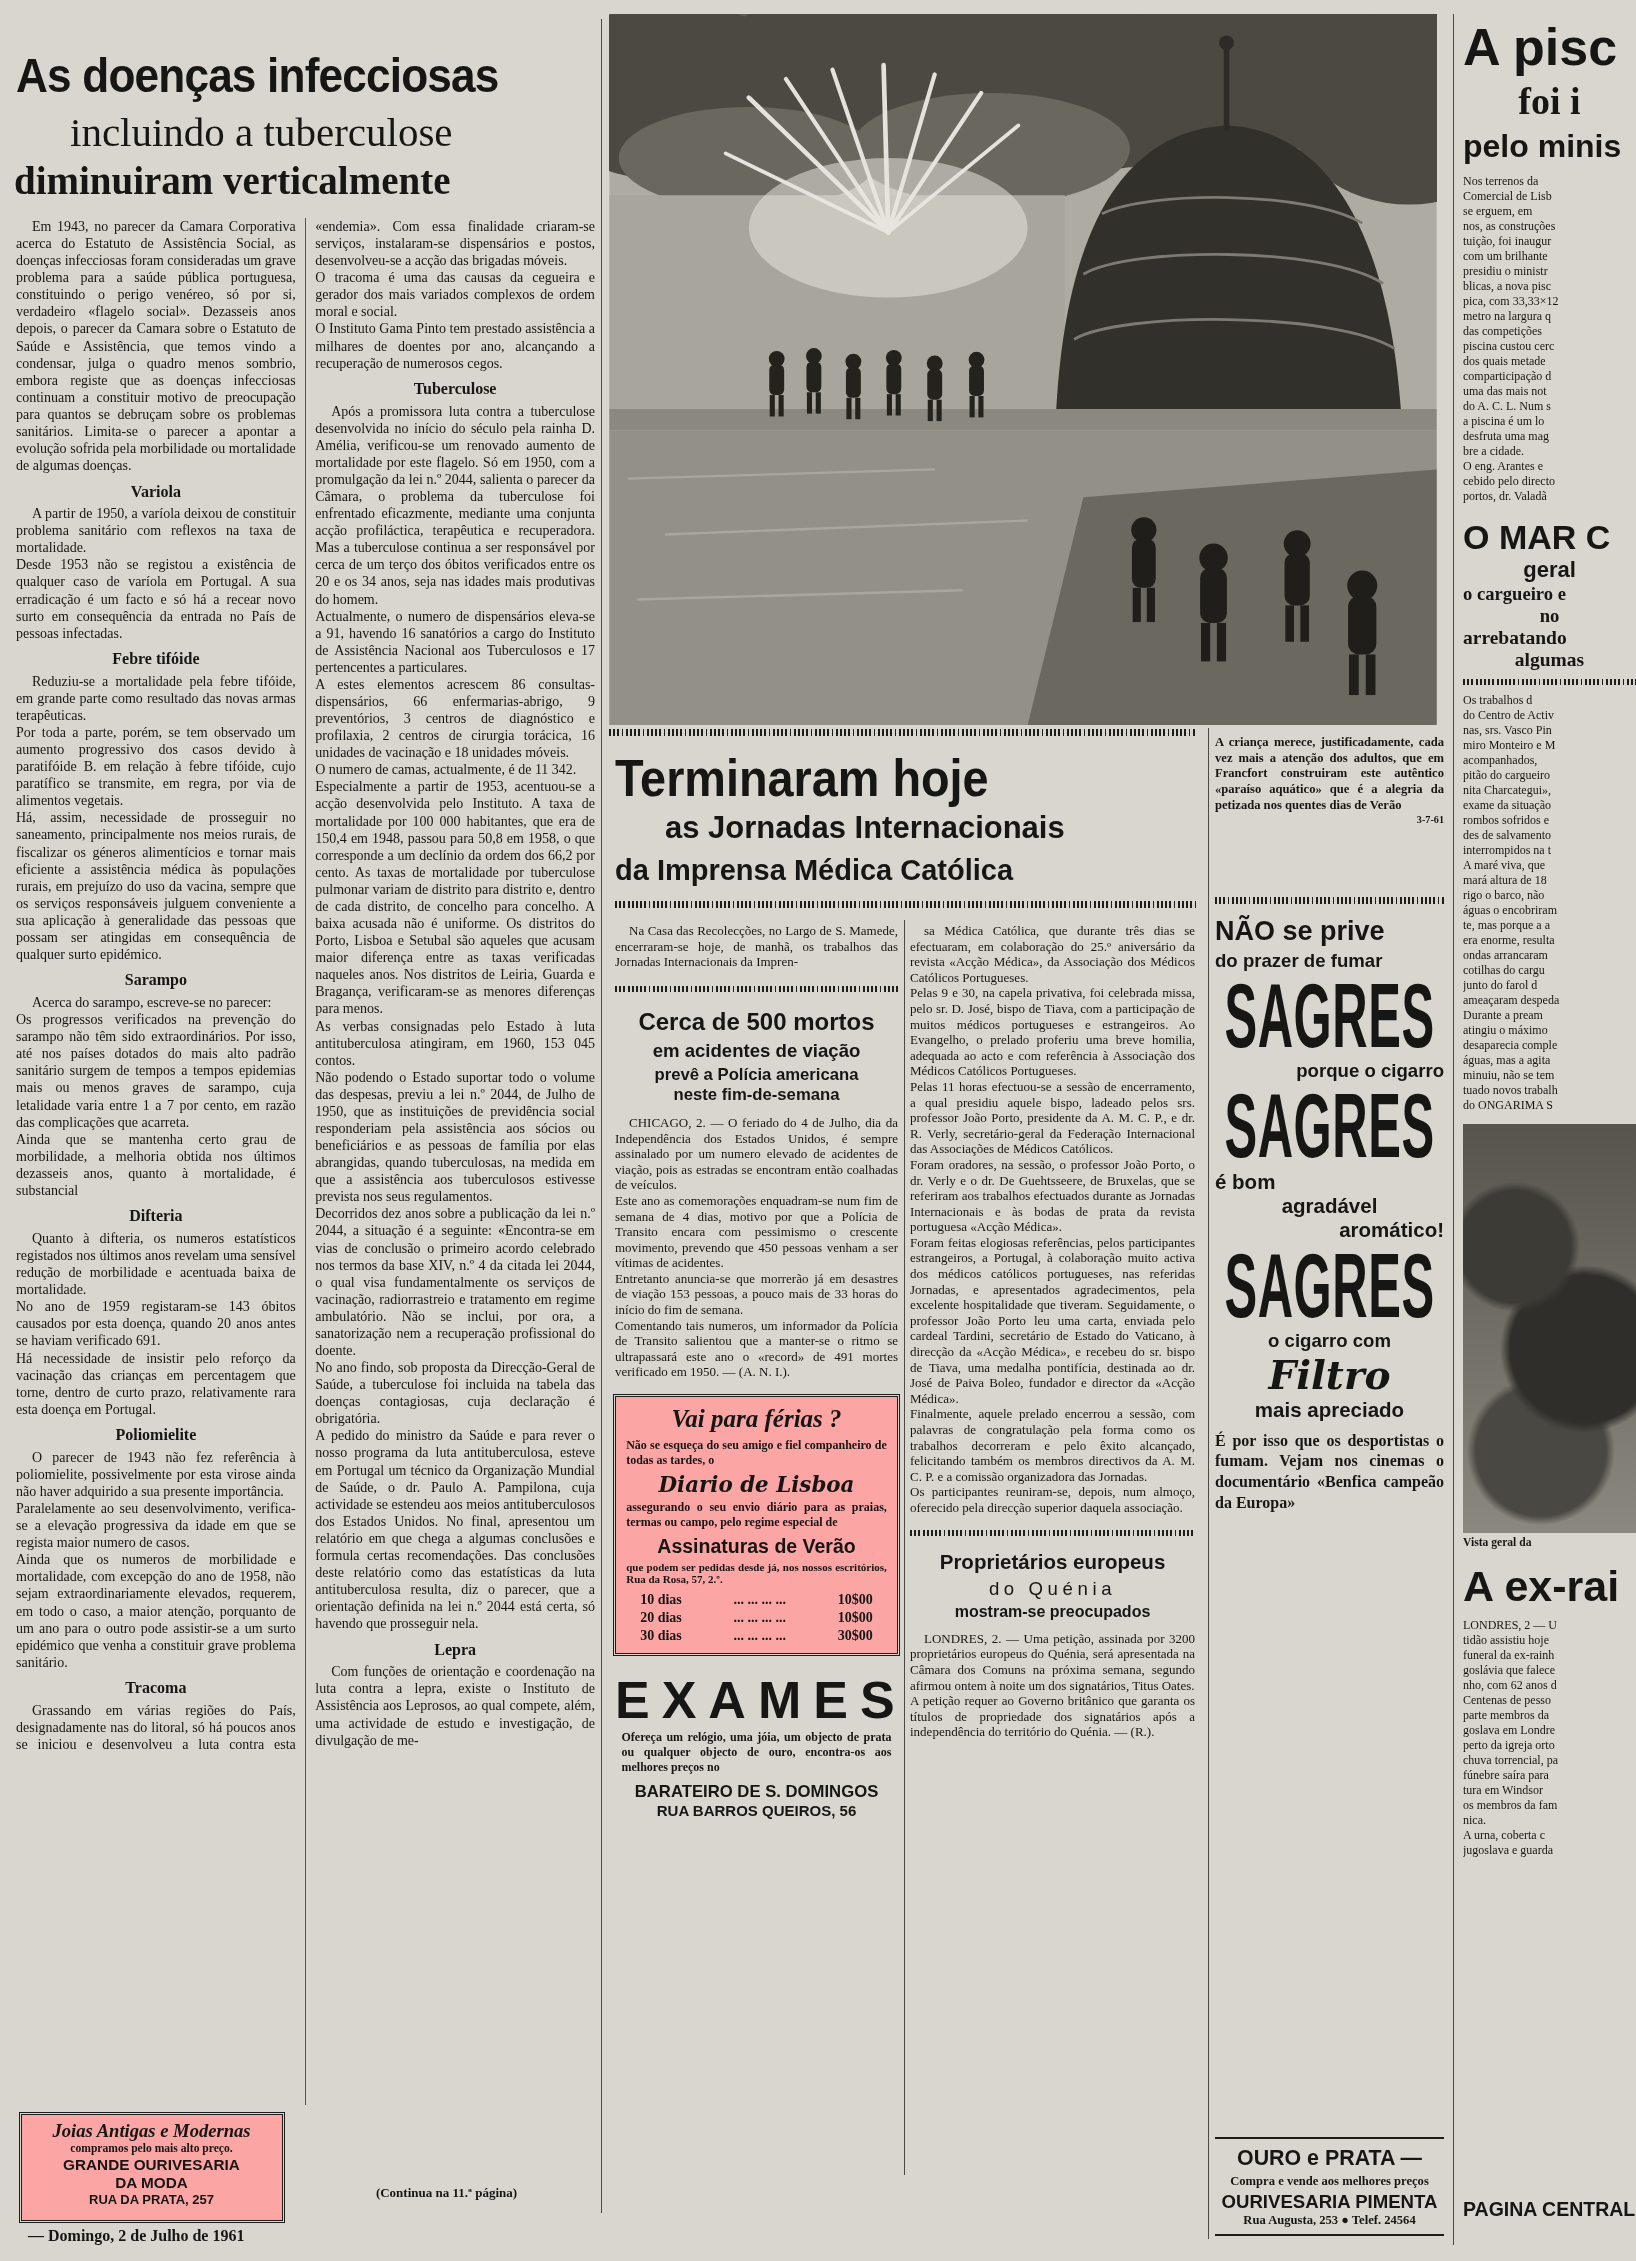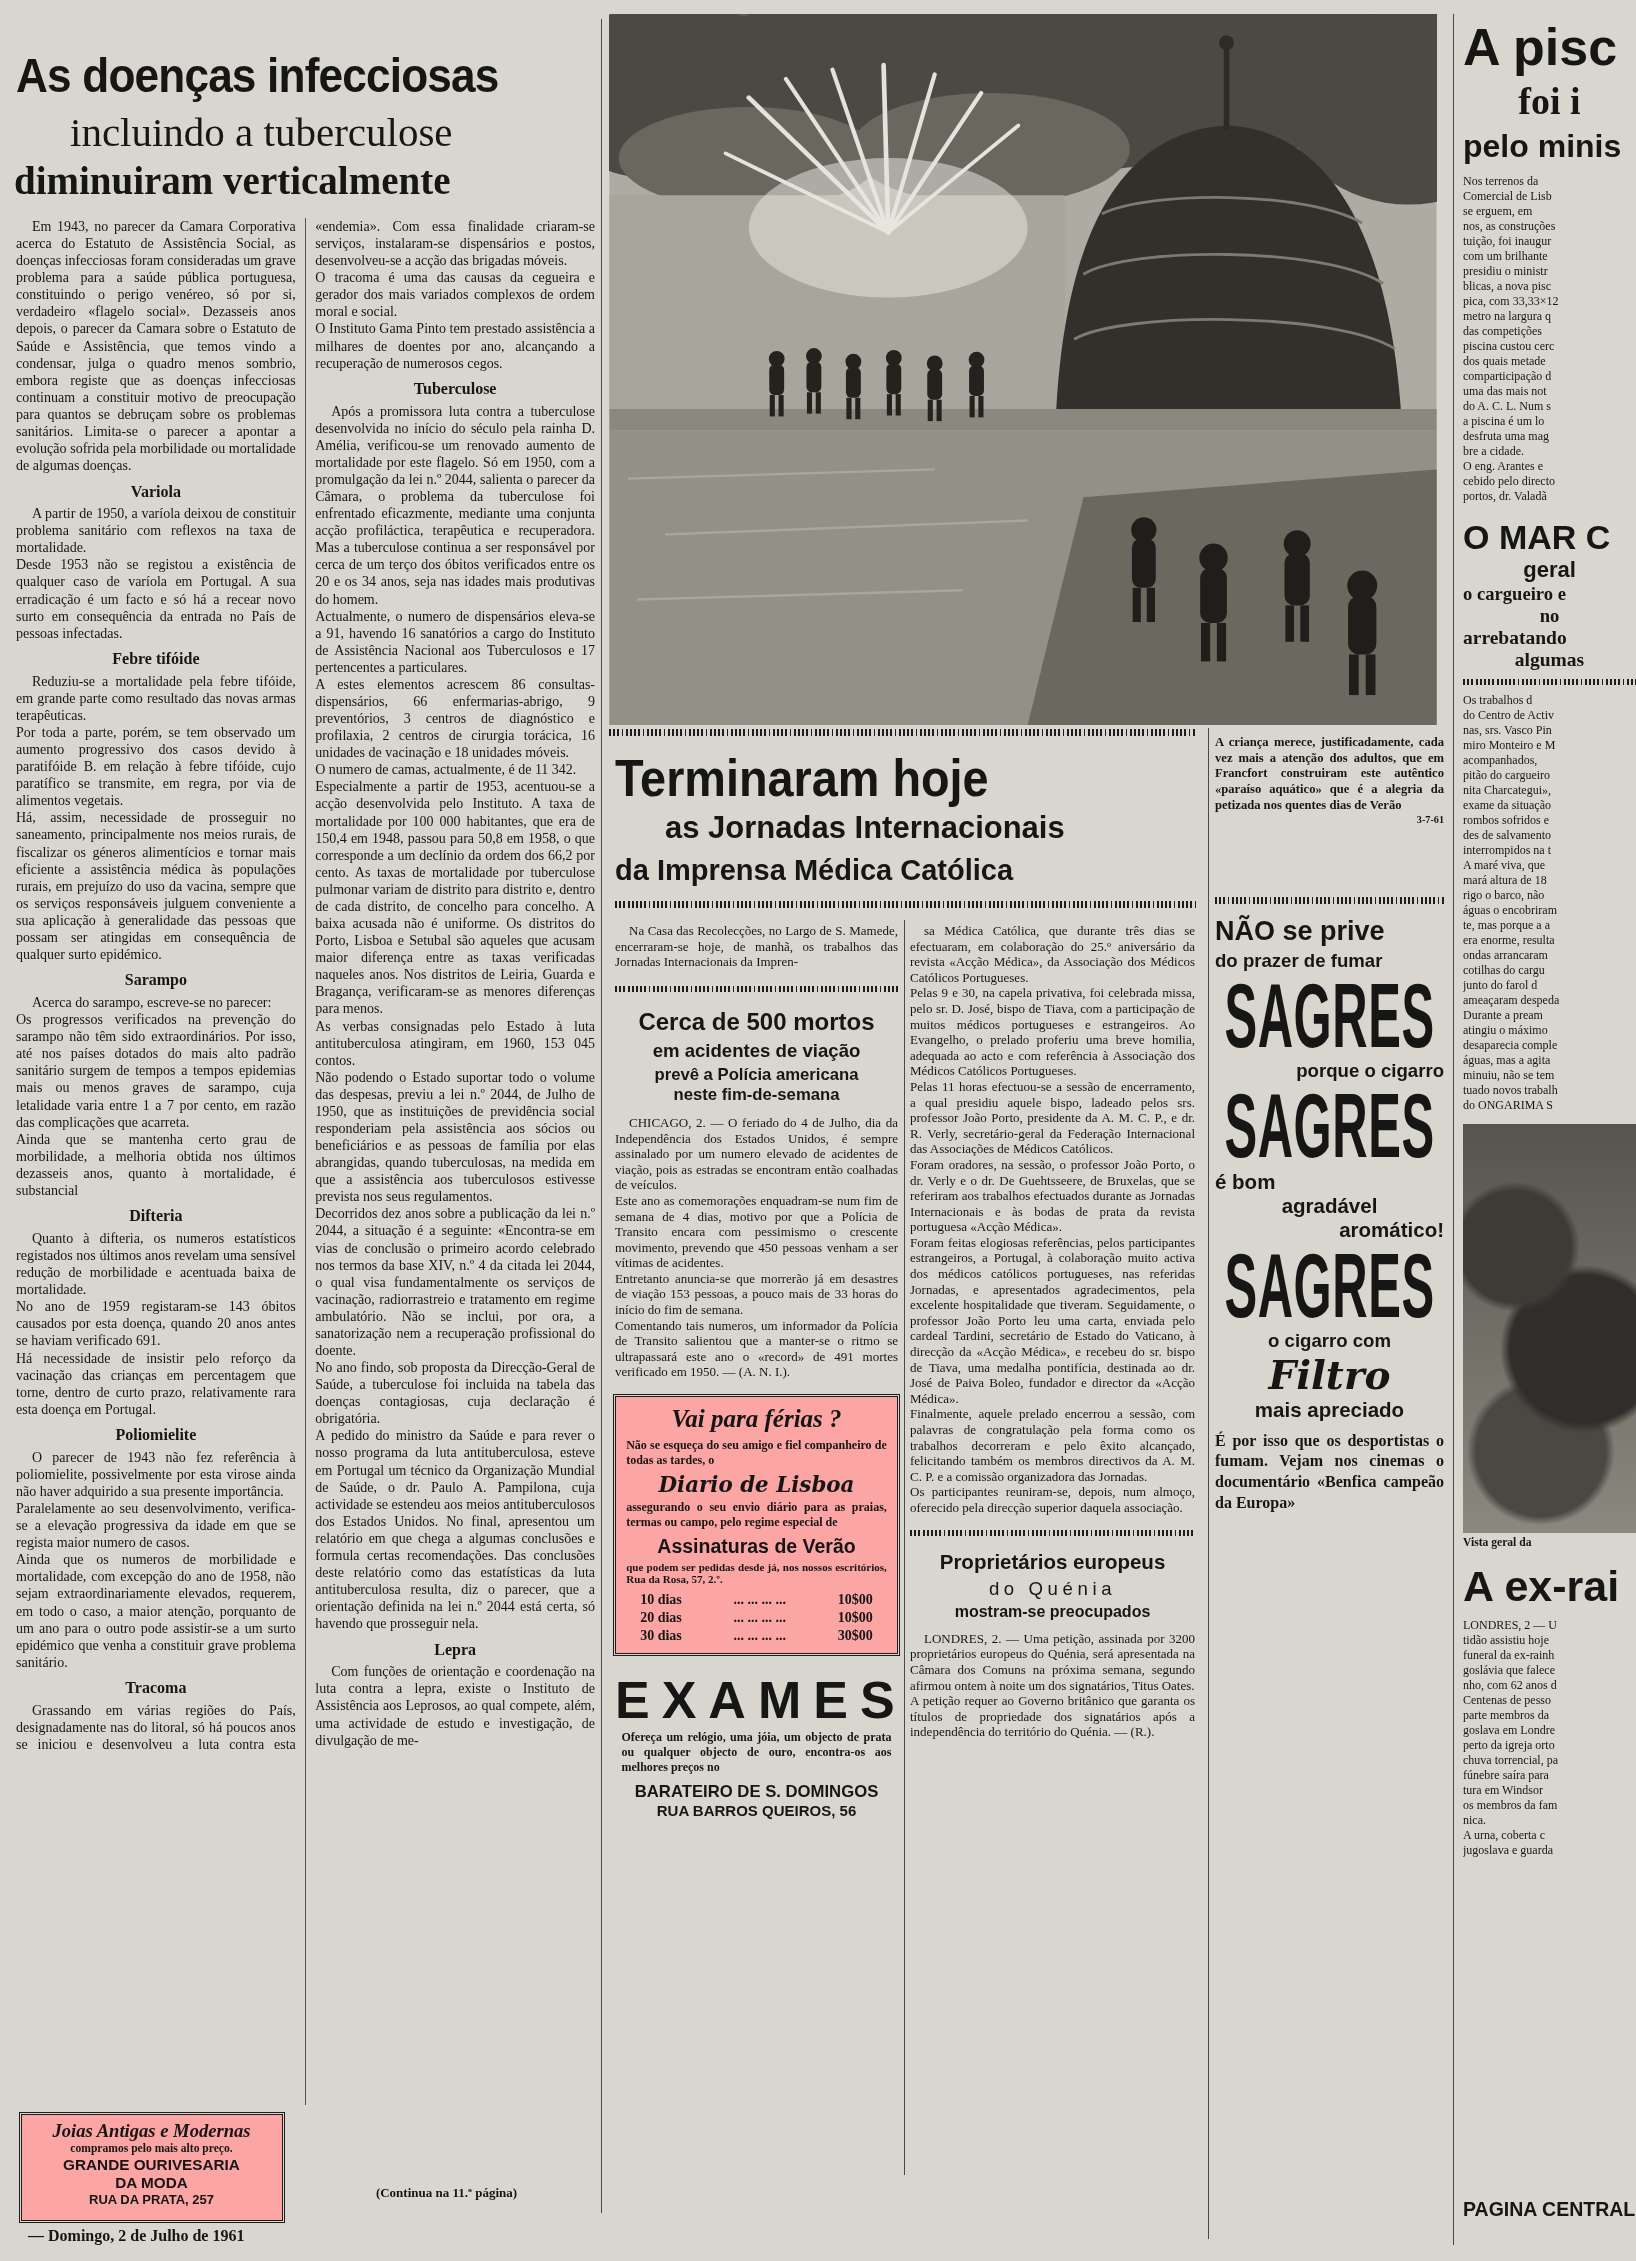--- a/index.html
+++ b/index.html
@@ -255,20 +255,26 @@
     <div class="sans" style="font-weight:bold;font-size:20.5px;">é bom</div>
     <div class="sans" style="font-weight:bold;font-size:20.5px;text-align:center;">agradável</div>
     <div class="sans" style="font-weight:bold;font-size:20.5px;text-align:right;">aromático!</div>
     <div class="sagres-wrap">
         <span class="sagres">SAGRES</span>
       </div>
     <div class="sans" style="font-weight:bold;font-size:18.6px;text-align:center;">o cigarro com</div>
     <div class="filtro">Filtro</div>
     <div class="sans" style="font-weight:bold;font-size:20.5px;text-align:center;">mais apreciado</div>
     <div style="font-weight:bold;font-size:16px;text-align:justify;margin-top:8.4px;line-height:1.3;">É por isso que os desportistas o fumam. Vejam nos cinemas o documentário «Benfica campeão da Europa»</div>
+    <div style="margin-top:auto;border-top:2.8px solid #1d1d1b;border-bottom:2.8px solid #1d1d1b;padding:6.5px 2.8px;text-align:center;">
+      <div class="sans" style="font-weight:bold;font-size:21.4px;">OURO e PRATA —</div>
+      <div style="font-size:12.6px;font-weight:bold;margin-top:2.8px;">Compra e vende aos melhores preços</div>
+      <div class="sans" style="font-weight:bold;font-size:18.6px;margin-top:1.9px;">OURIVESARIA PIMENTA</div>
+      <div style="font-size:12.6px;font-weight:bold;">Rua Augusta, 253  ●  Telef. 24564</div>
+    </div>
   </div>
 
   <div class="abs" style="left:1463px;top:16.7px;width:173px;height:2204px;display:flex;flex-direction:column;overflow:hidden;">
     <div class="sans rc-head" style="font-size:52px;">A pisc</div>
     <div class="rc-head" style="font-size:38px;margin-top:2.8px;text-align:center;">foi i</div>
     <div class="sans rc-head" style="font-size:32px;margin-top:4.6px;">pelo minis</div>
     <div class="lines" style="margin-top:9.3px;">Nos terrenos da
 Comercial de Lisb
 se erguem, em
 nos, as construções

